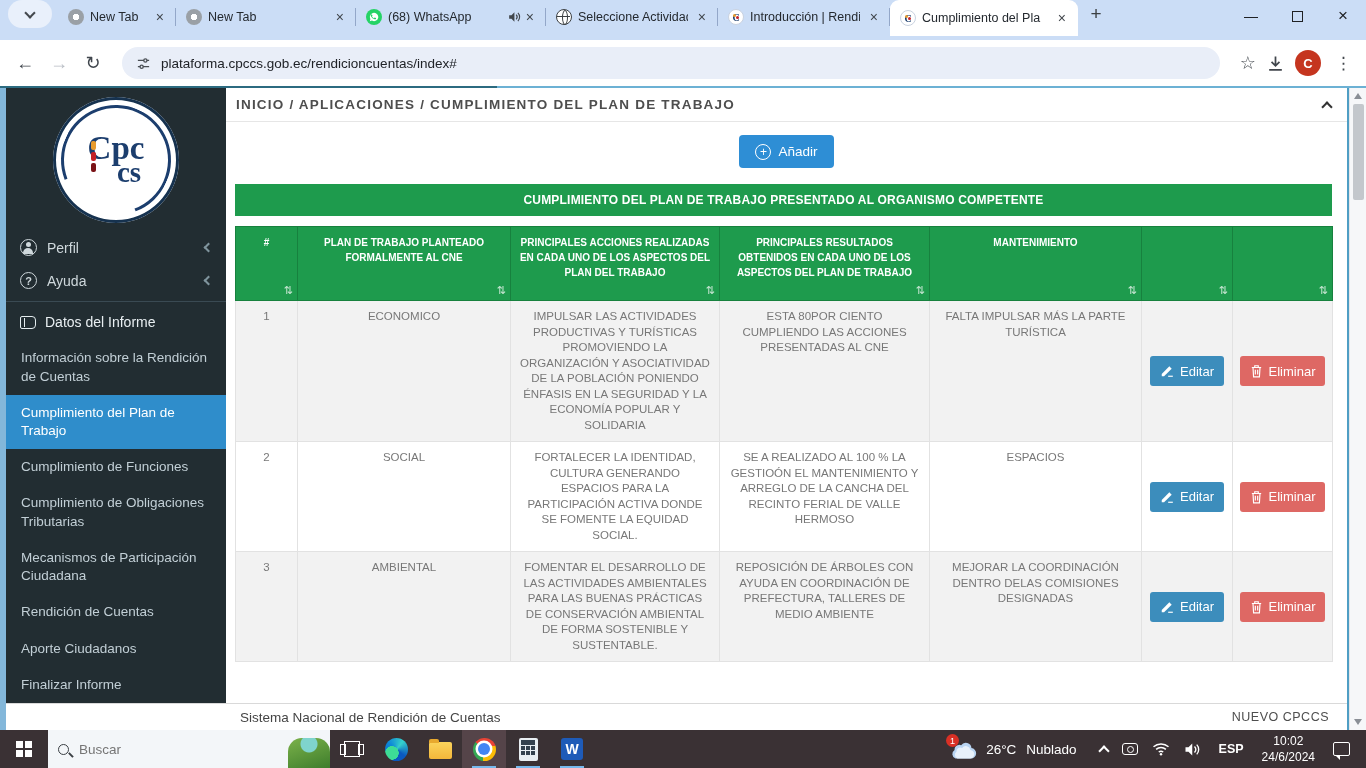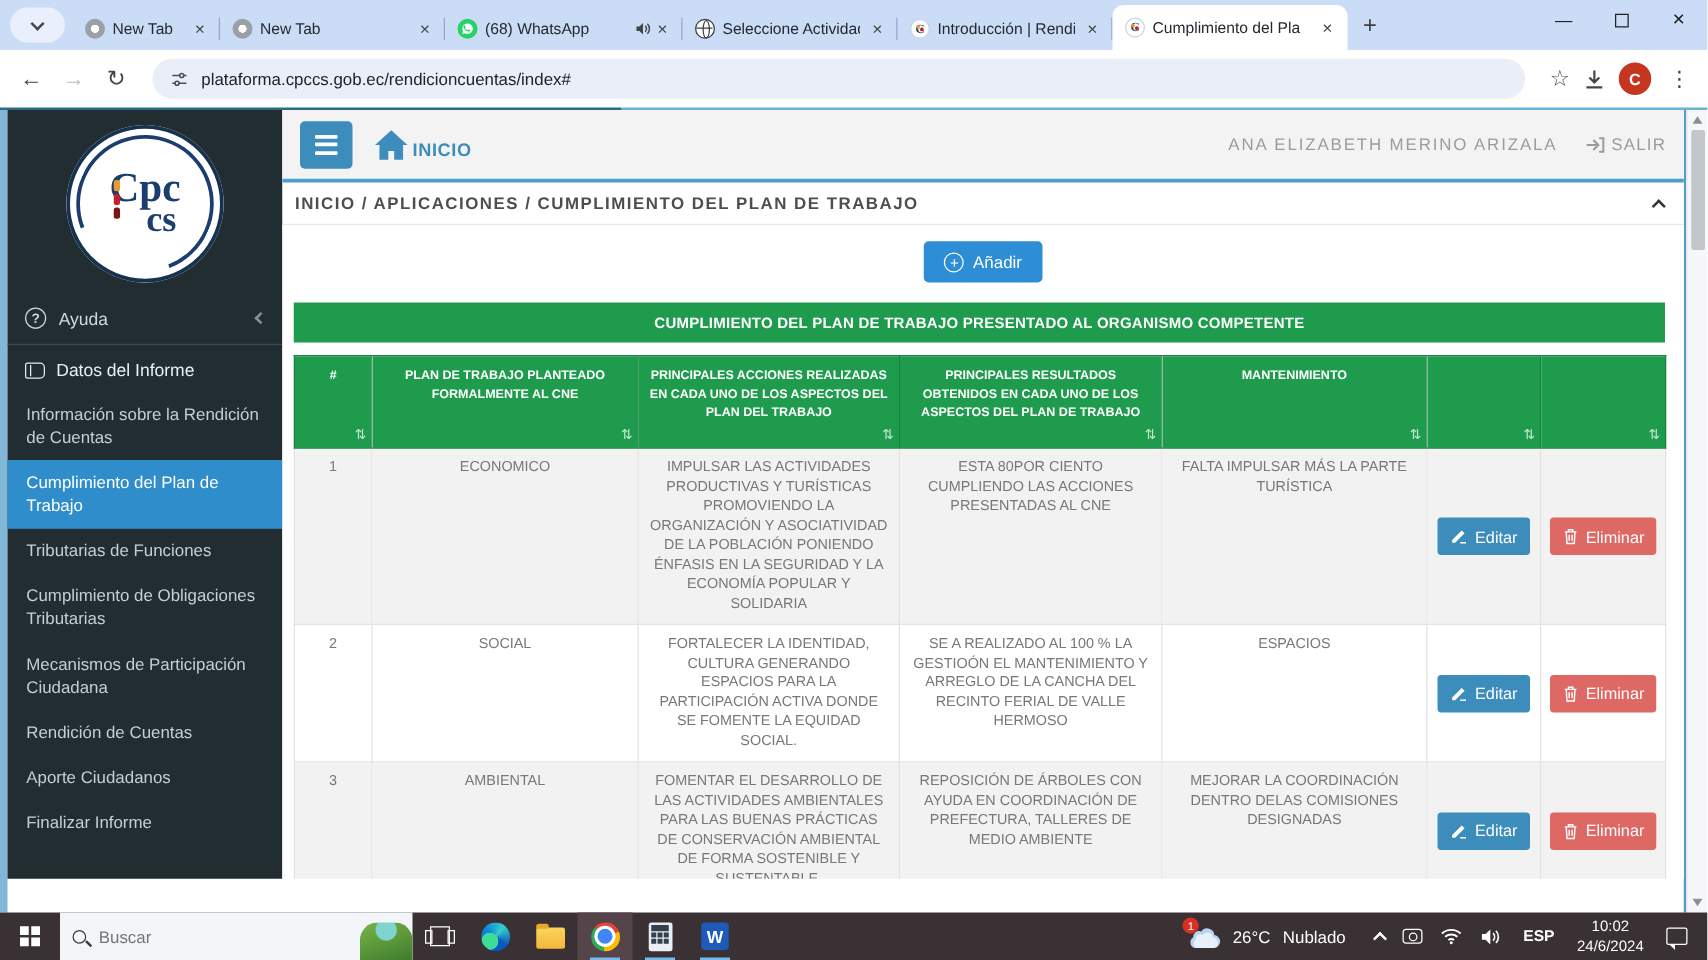--- a/index.html
+++ b/index.html
@@ -1,20 +1,20 @@
 <!DOCTYPE html>
 <html><head>
 <meta charset="utf-8">
 <style>
   * { margin:0; padding:0; box-sizing:border-box; }
   html,body { width:1366px; height:768px; overflow:hidden; font-family:"Liberation Sans",sans-serif; }
   .screen { width:1366px; height:768px; display:flex; flex-direction:column; background:#fff; }
 
   
-  .tabstrip { height:40px; background:#cbddf6; display:flex; align-items:flex-end; padding-left:8px; flex:none; }
+  .tabstrip { height:40px; background:#cbddf6; display:flex; padding-left:8px; flex:none; }
   .tabchip { width:44px; height:28px; margin:0 6px 6px 0; background:#e9f0fb; border-radius:14px; display:flex; align-items:center; justify-content:center; }
   .chev { width:8px; height:8px; border-right:2px solid #44484d; border-bottom:2px solid #44484d; display:inline-block; }
   .chev.down { transform:rotate(45deg); margin-top:-3px; }
   .chev.up { transform:rotate(-135deg); margin-top:4px; }
   .chev.left { transform:rotate(135deg); }
   .tab { height:34px; display:flex; align-items:center; padding:0 8px 0 10px; font-size:12.5px; color:#24292f; position:relative; cursor:default; }
   .tab .tlabel { white-space:nowrap; overflow:hidden; text-overflow:clip; flex:1; margin:0 6px; }
   .tab .tclose { font-size:14px; color:#41464c; padding:0 4px; }
   .tab:not(.active)::after { content:""; position:absolute; right:0; top:8px; height:18px; border-right:1px solid #93a7c9; }
   .tab.active { background:#fff; border-radius:9px 9px 0 0; height:36px; }
@@ -248,64 +248,46 @@
               </div>
               <span class="logo-dots">
                   <i class="a"></i>
                   <i class="b"></i>
                   <i class="c"></i>
                 </span>
             </div>
           </div>
           <nav class="snav">
             <div class="snav-top">
+              <span class="ico-person"></span>
+              <span class="lbl">Perfil</span>
+              <span class="chev left"></span>
+            </div>
+            <div class="snav-top">
               <span class="ico-q">?</span>
               <span class="lbl">Ayuda</span>
               <span class="chev left"></span>
             </div>
             <div class="snav-divider"></div>
             <div class="snav-section">
               <span class="ico-book"></span>
               <span class="lbl">Datos del Informe</span>
             </div>
             <div class="snav-item">Información sobre la Rendición de Cuentas</div>
             <div class="snav-item active">Cumplimiento del Plan de Trabajo</div>
-            <div class="snav-item">Tributarias de Funciones</div>
+            <div class="snav-item">Cumplimiento de Funciones</div>
             <div class="snav-item">Cumplimiento de Obligaciones Tributarias</div>
             <div class="snav-item">Mecanismos de Participación Ciudadana</div>
             <div class="snav-item">Rendición de Cuentas</div>
             <div class="snav-item">Aporte Ciudadanos</div>
             <div class="snav-item">Finalizar Informe</div>
           </nav>
         </aside>
 
         <div class="main">
-          <div class="mheader">
-            <button class="hamburger">
-                <i></i>
-                <i></i>
-                <i></i>
-              </button>
-            <div class="homegroup">
-              <svg class="home-ico" viewBox="0 0 24 22">
-                  <path fill="#3c8dbc" d="M12 1 1 11h3v10h6v-6h4v6h6V11h3L12 1z"></path>
-                </svg>
-              <span class="home-lbl">INICIO</span>
-            </div>
-            <div class="right">
-              <span class="username">ANA ELIZABETH MERINO ARIZALA</span>
-              <span class="salir">
-                <svg width="16" height="14" viewBox="0 0 24 20">
-                    <path fill="none" stroke="#9b9b9b" stroke-width="2.4" d="M2 10h12M10 4l6 6-6 6"></path>
-                    <path fill="none" stroke="#9b9b9b" stroke-width="2.4" d="M17 2h5v16h-5"></path>
-                  </svg>
-                <span>SALIR</span>
-              </span>
-            </div>
-          </div>
 
           <div class="mbreadcrumb">
             <span class="crumbtxt">INICIO / APLICACIONES / CUMPLIMIENTO DEL PLAN DE TRABAJO</span>
             <span class="chev up"></span>
           </div>
 
           <div class="mcontent">
             <div class="addrow">
               <button class="btn-add">
                 <span class="pluscircle">+</span>
@@ -401,20 +383,24 @@
                         </button></td>
                   </tr>
 
                 </tbody>
               </table>
             </div>
           </div>
         </div>
       </div>
 
+      <div class="appfooter">
+        <span class="foot-left" style="padding-left:222px">Sistema Nacional de Rendición de Cuentas</span>
+        <span class="foot-right">NUEVO CPCCS</span>
+      </div>
     </div>
 
     <div class="vscroll">
       <span class="sarrow up"></span>
       <span class="sthumb"></span>
       <span class="sarrow dn"></span>
     </div>
   </div>
 
   <div class="taskbar">

